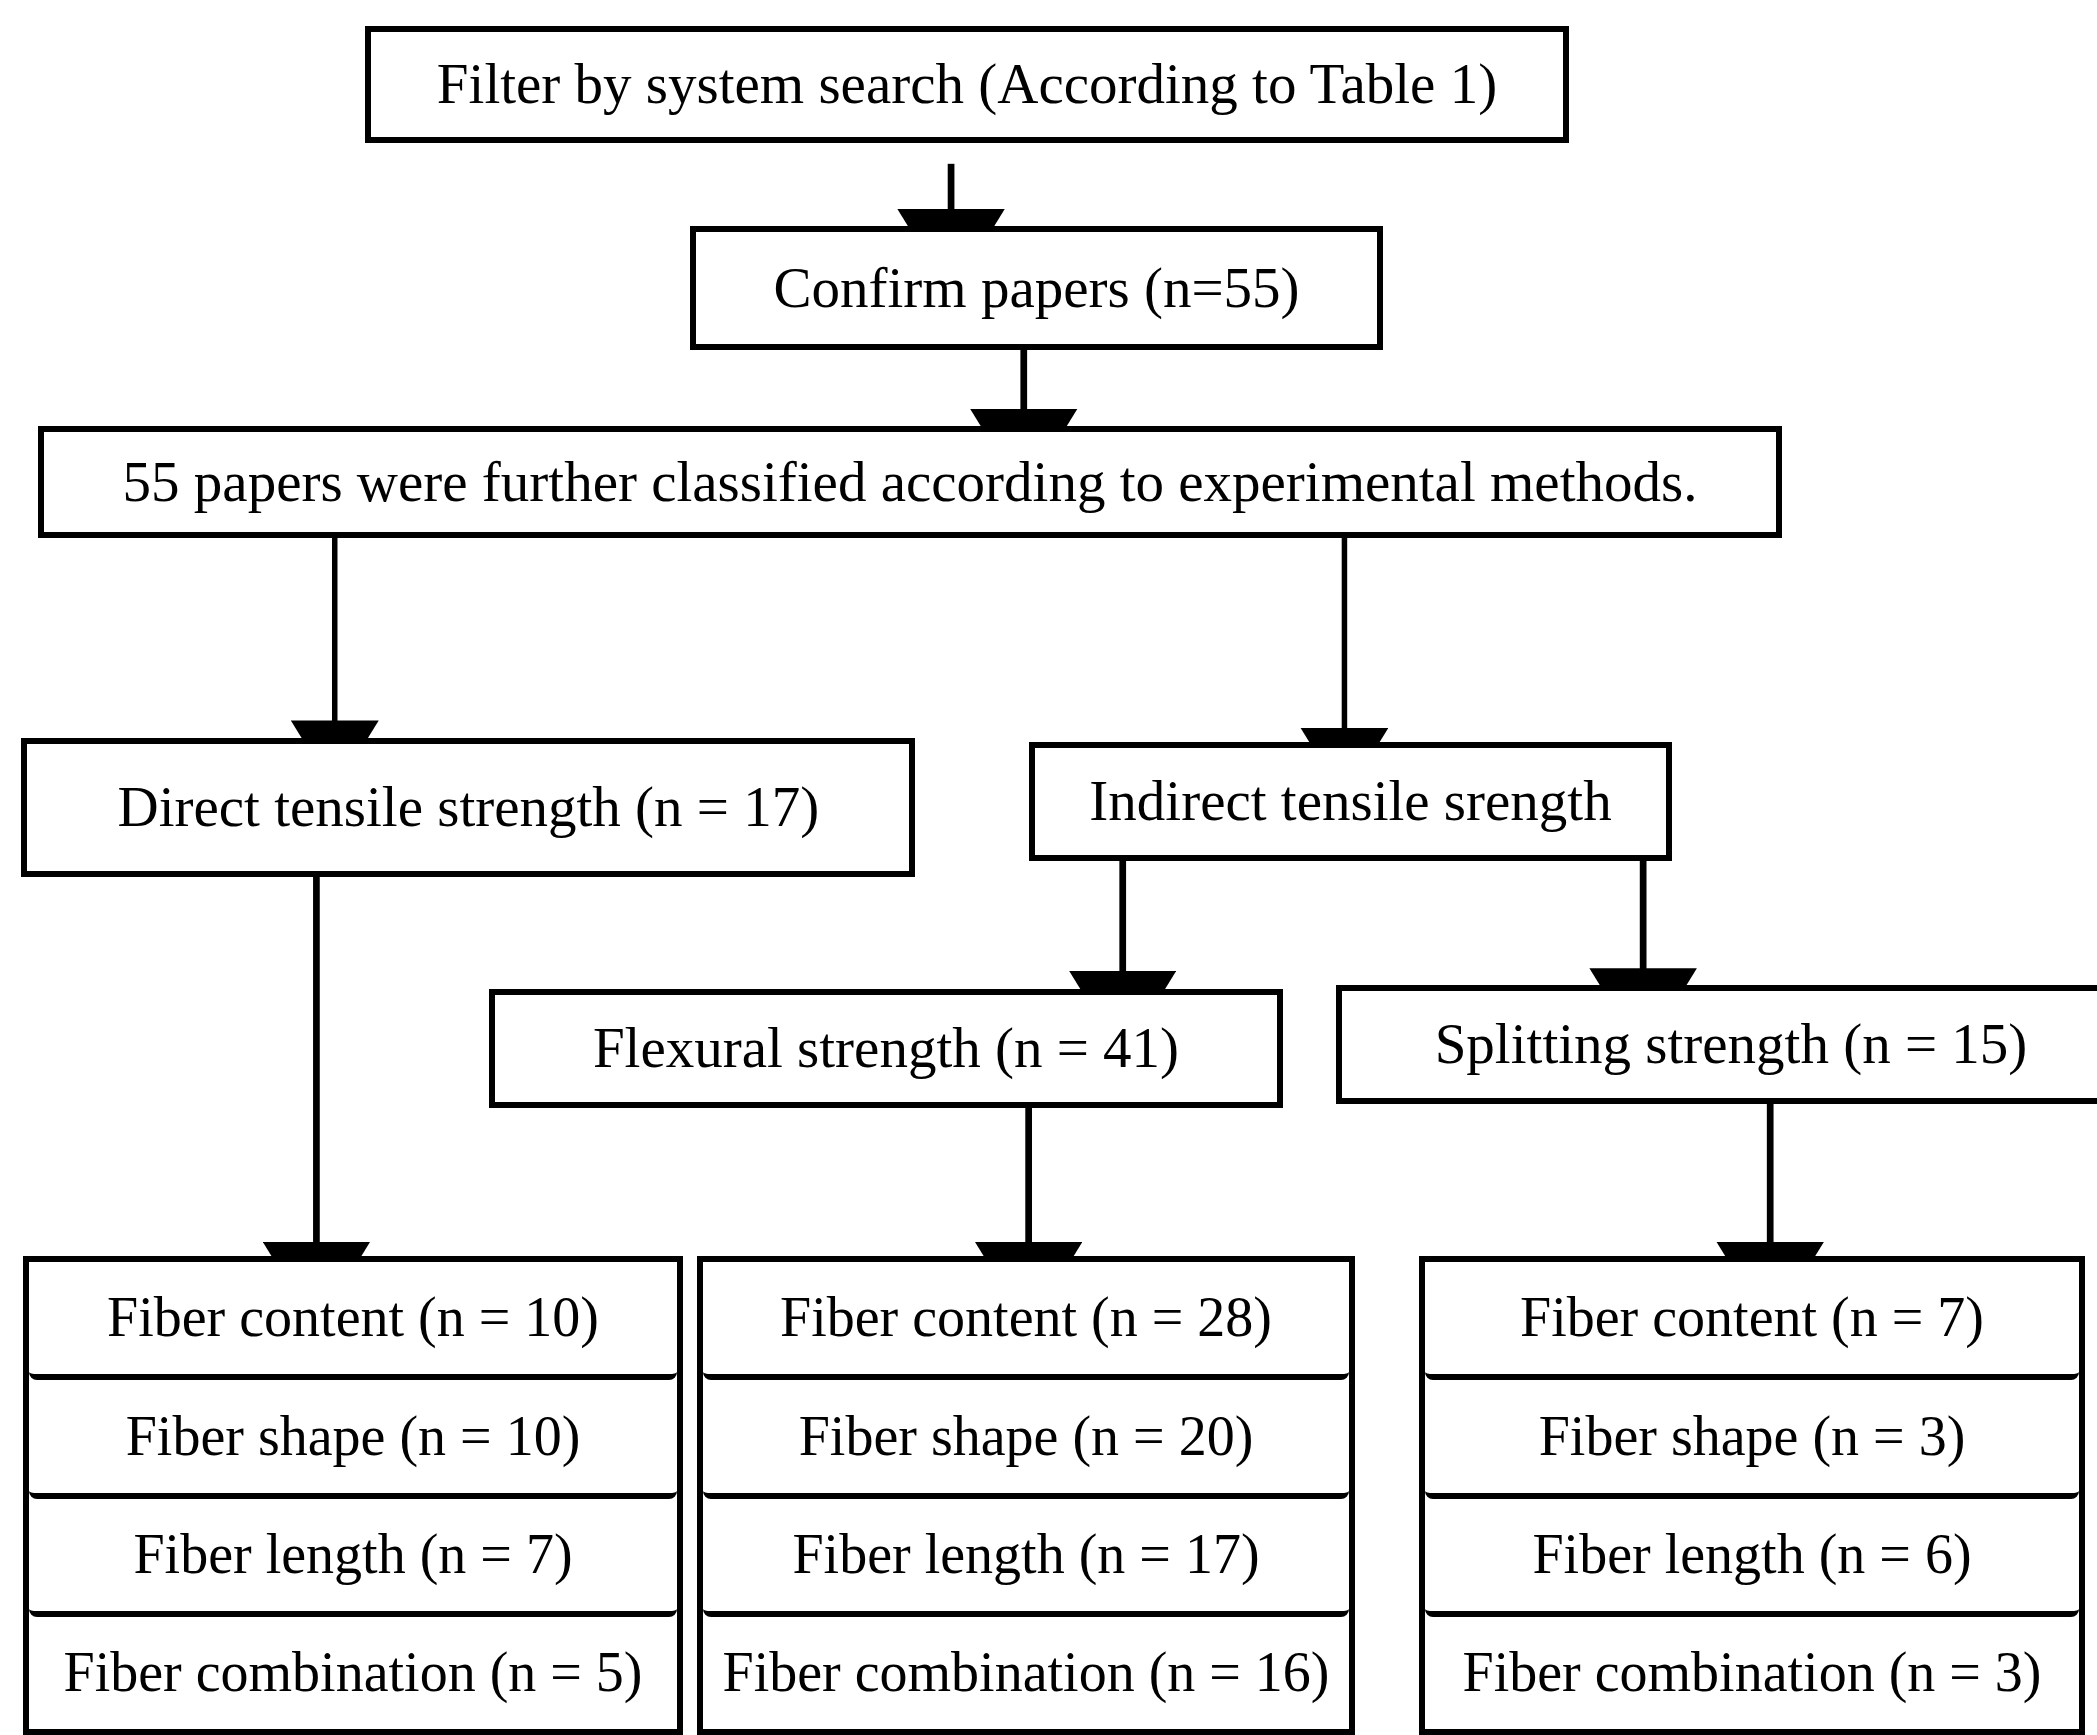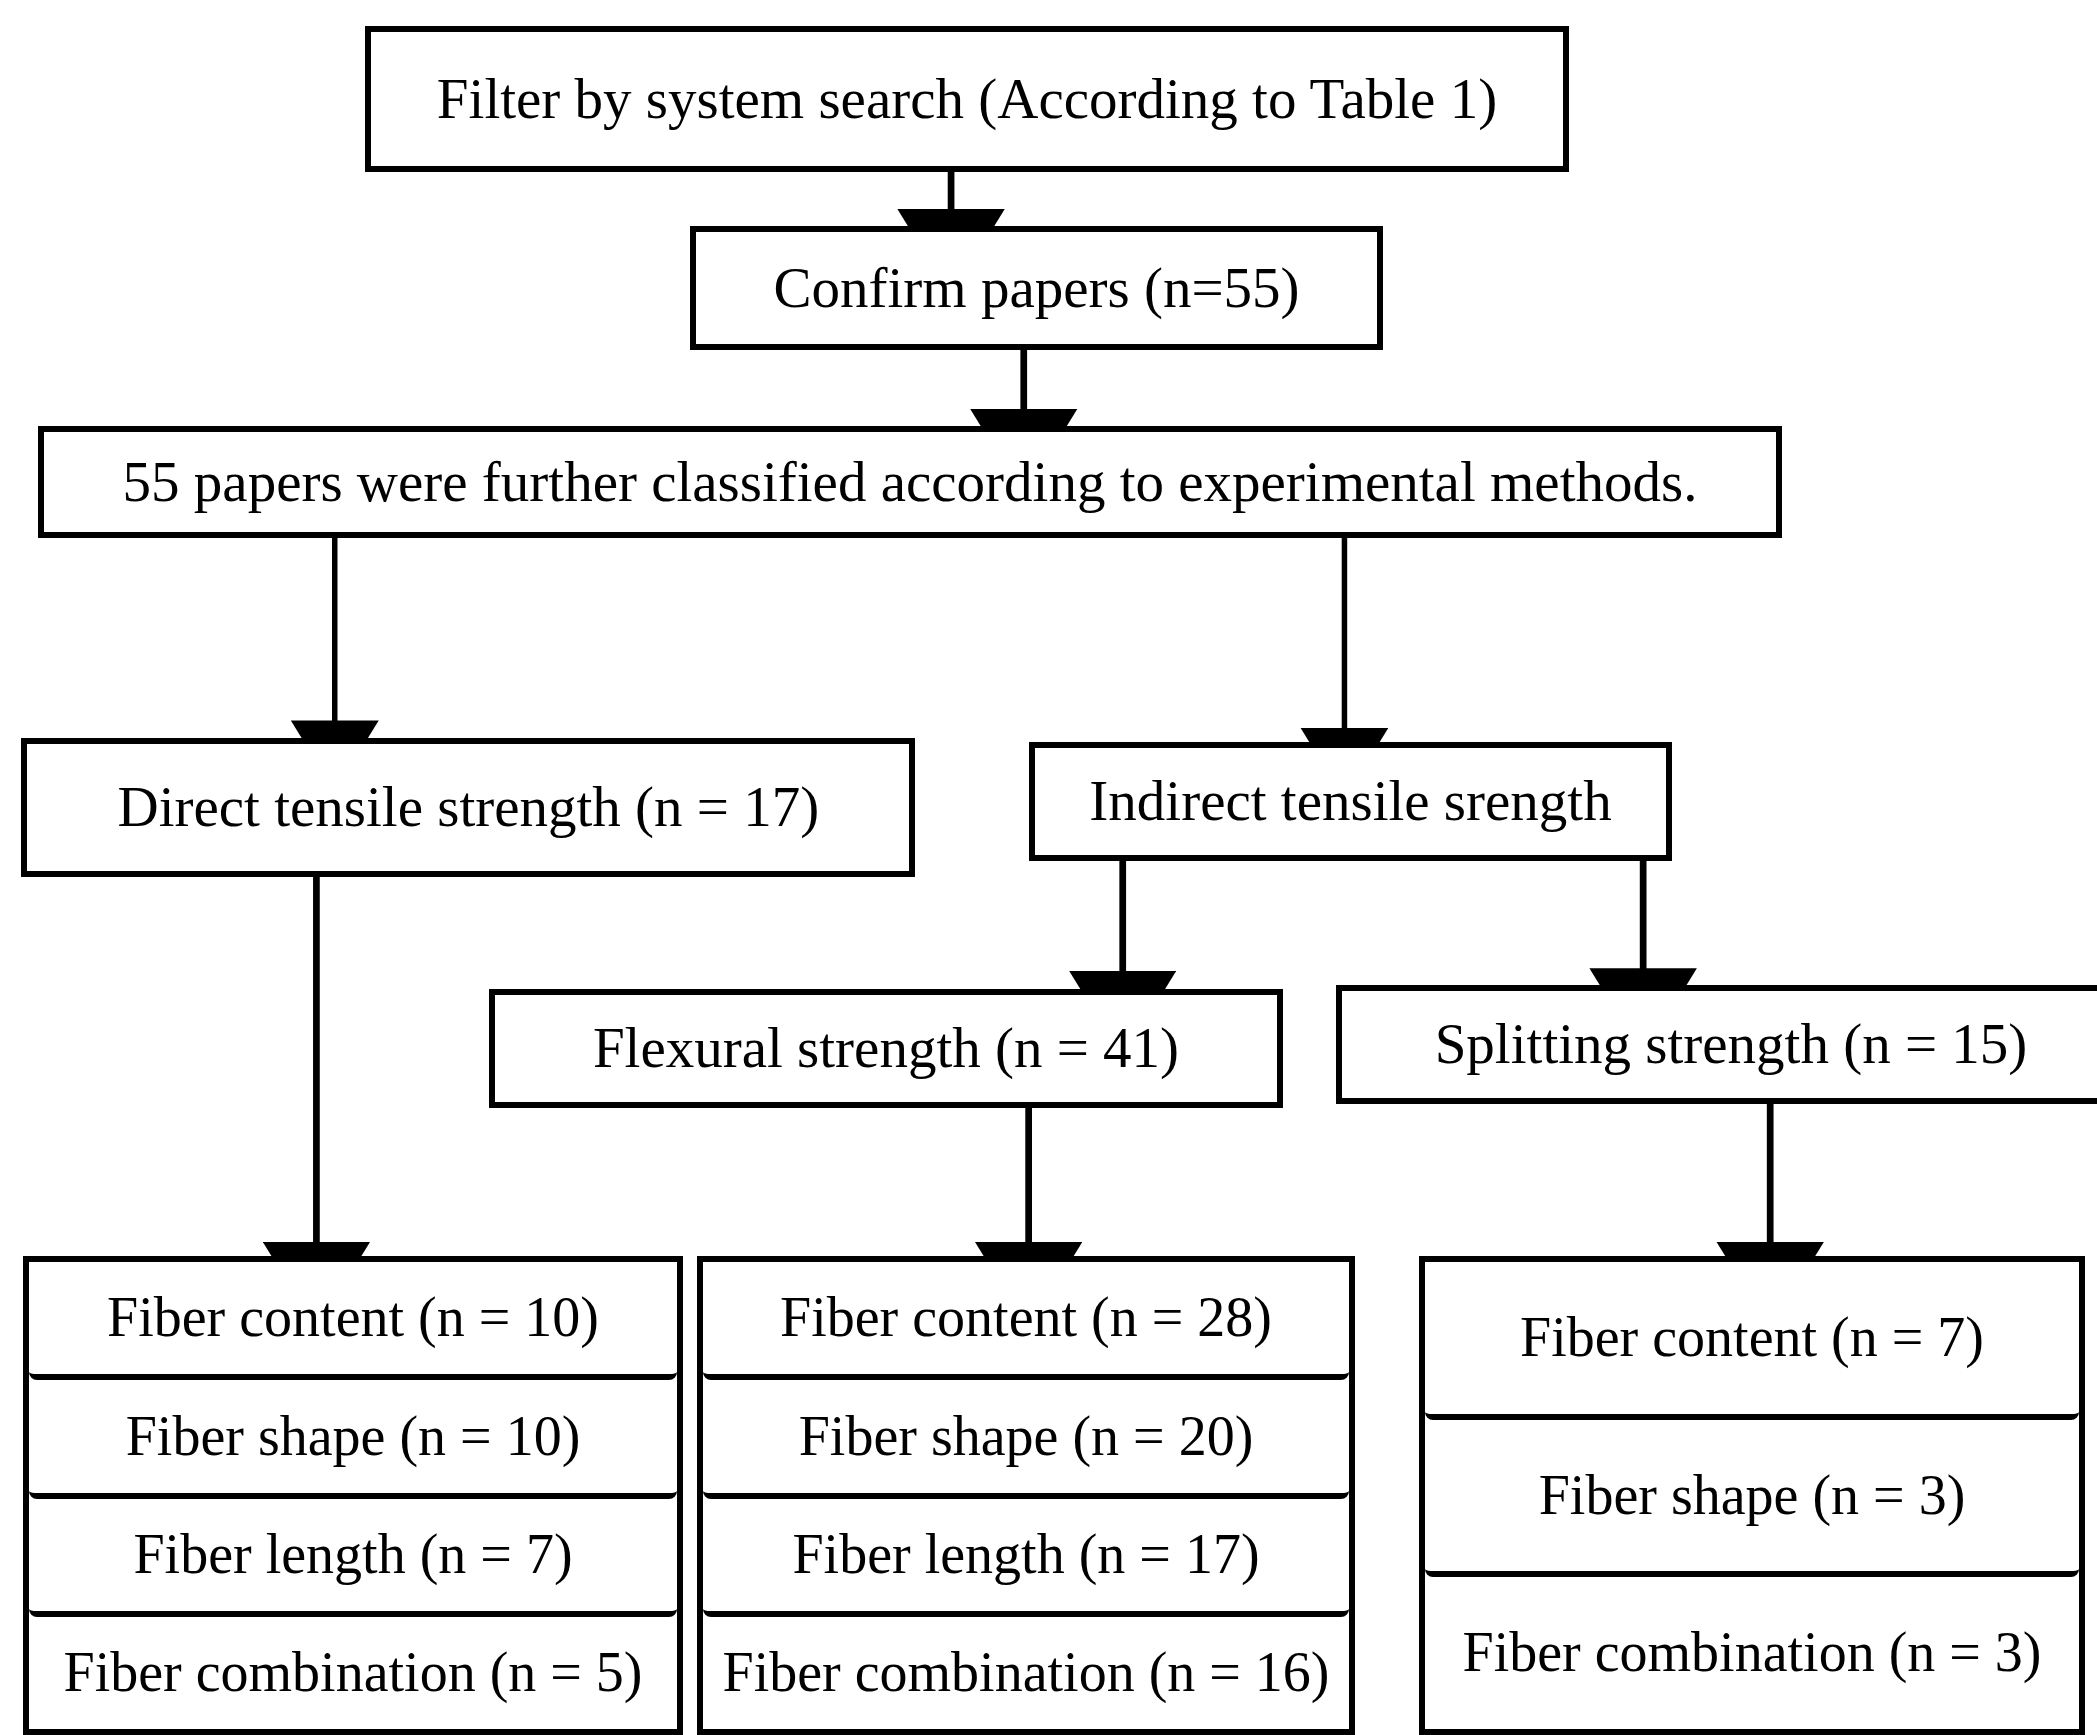--- a/index.html
+++ b/index.html
@@ -90,21 +90,21 @@
 
     <line x1="2690" y1="1408" x2="2690" y2="1598" stroke="#000000" stroke-width="11" marker-end="url(#arrowhead)"></line>
 
     <line x1="518" y1="1434" x2="518" y2="2046" stroke="#000000" stroke-width="11" marker-end="url(#arrowhead)"></line>
 
     <line x1="1684" y1="1810" x2="1684" y2="2046" stroke="#000000" stroke-width="11" marker-end="url(#arrowhead)"></line>
 
     <line x1="2898" y1="1806" x2="2898" y2="2046" stroke="#000000" stroke-width="11" marker-end="url(#arrowhead)"></line>
   </svg>
 
-  <div class="node-box" style="left:365px; top:26px; width:1204px; height:146px;">
+  <div class="node-box" style="left:365px; top:26px; width:1204px; height:117px;">
     <span>Filter by system search (According to Table 1)</span>
   </div>
 
   <div class="node-box" style="left:690px; top:226px; width:693px; height:124px;">
     <span>Confirm papers (n=55)</span>
   </div>
 
   <div class="node-box" style="left:38px; top:426px; width:1744px; height:112px;">
     <span>55 papers were further classified according to experimental methods.</span>
   </div>
@@ -156,18 +156,21 @@
   </div>
 
   <div class="stack-col" style="left:1419px; top:1256px; width:666px; height:479px;">
     <div class="stack-cell">
       <span>Fiber content (n = 7)</span>
     </div>
     <div class="stack-cell">
       <span>Fiber shape (n = 3)</span>
     </div>
     <div class="stack-cell">
+      <span>Fiber length (n = 6)</span>
+    </div>
+    <div class="stack-cell">
       <span>Fiber combination (n = 3)</span>
     </div>
   </div>
 
 </div>
 
 
 </body></html>

